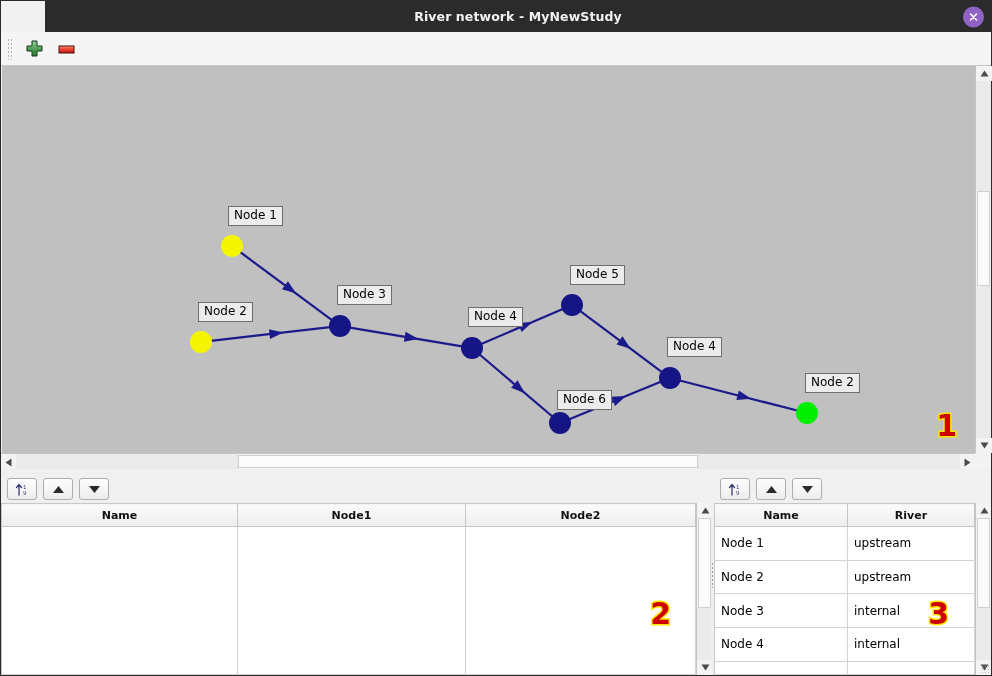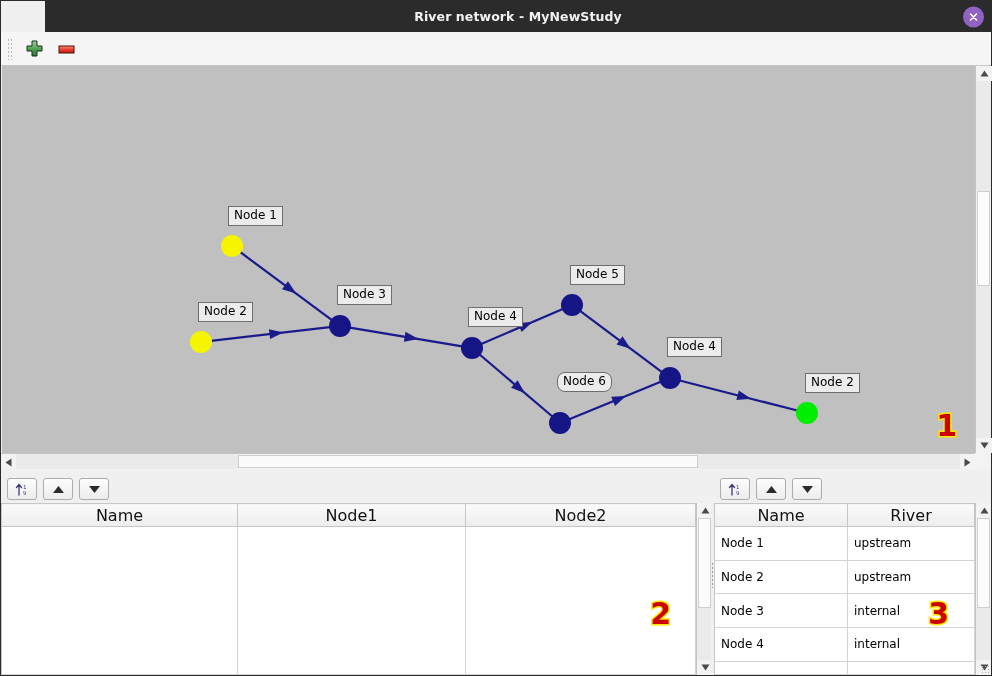--- a/index.html
+++ b/index.html
@@ -100,21 +100,21 @@
   .tbtn { width:30px; height:22px; border:1px solid #adadad; border-radius:3px;
           background:linear-gradient(#fdfdfd,#ededed); display:flex;
           align-items:center; justify-content:center; cursor:pointer; }
   .tbtn svg { display:block; }
 
   .tbl-outer { position:relative; flex:1 1 auto; display:flex; overflow:hidden; }
   table.grid { border-collapse:collapse; table-layout:fixed; width:100%; background:#fff; }
   table.grid th {
     background:linear-gradient(#fbfbfb,#ededed);
     border:1px solid #c6c6c6; border-left:none;
-    font-weight:normal; font-size:16px; height:23px; color:#111;
+    font-weight:bold; font-size:11px; height:23px; color:#111;
     text-align:center;
   }
   table.grid th:first-child { border-left:1px solid #c6c6c6; }
   table.grid td {
     border:1px solid #d3d3d3; border-top:none; border-left:none;
     height:30px; padding:0 6px; font-size:12px; background:#fff; color:#000;
     white-space:nowrap; overflow:hidden;
   }
   table.grid td:first-child { border-left:1px solid #c6c6c6; }
   table.grid tr.spacer td { height:12px; }
@@ -204,21 +204,21 @@
             <circle cx="668" cy="312" r="11" fill="#151585"></circle>
             <circle cx="805" cy="347" r="11" fill="#00ee00"></circle>
           </g>
       </svg>
       <div id="labels-g">
           <div class="nodelabel" style="left: 226px; top: 140px;">Node 1</div>
           <div class="nodelabel" style="left: 196px; top: 236px;">Node 2</div>
           <div class="nodelabel" style="left: 335px; top: 219px;">Node 3</div>
           <div class="nodelabel" style="left: 466px; top: 241px;">Node 4</div>
           <div class="nodelabel" style="left: 568px; top: 199px;">Node 5</div>
-          <div class="nodelabel" style="left: 555px; top: 306px; border-radius: 8px;">Node 6</div>
+          <div class="nodelabel" style="left: 555px; top: 324px;">Node 6</div>
           <div class="nodelabel" style="left: 665px; top: 271px;">Node 4</div>
           <div class="nodelabel" style="left: 803px; top: 307px;">Node 2</div>
         </div>
       <div class="annot" style="right:18px; bottom:12px;">
         <span>1</span>
       </div>
     </div>
 
     <div class="vsb">
       <div class="sb-btn up">

